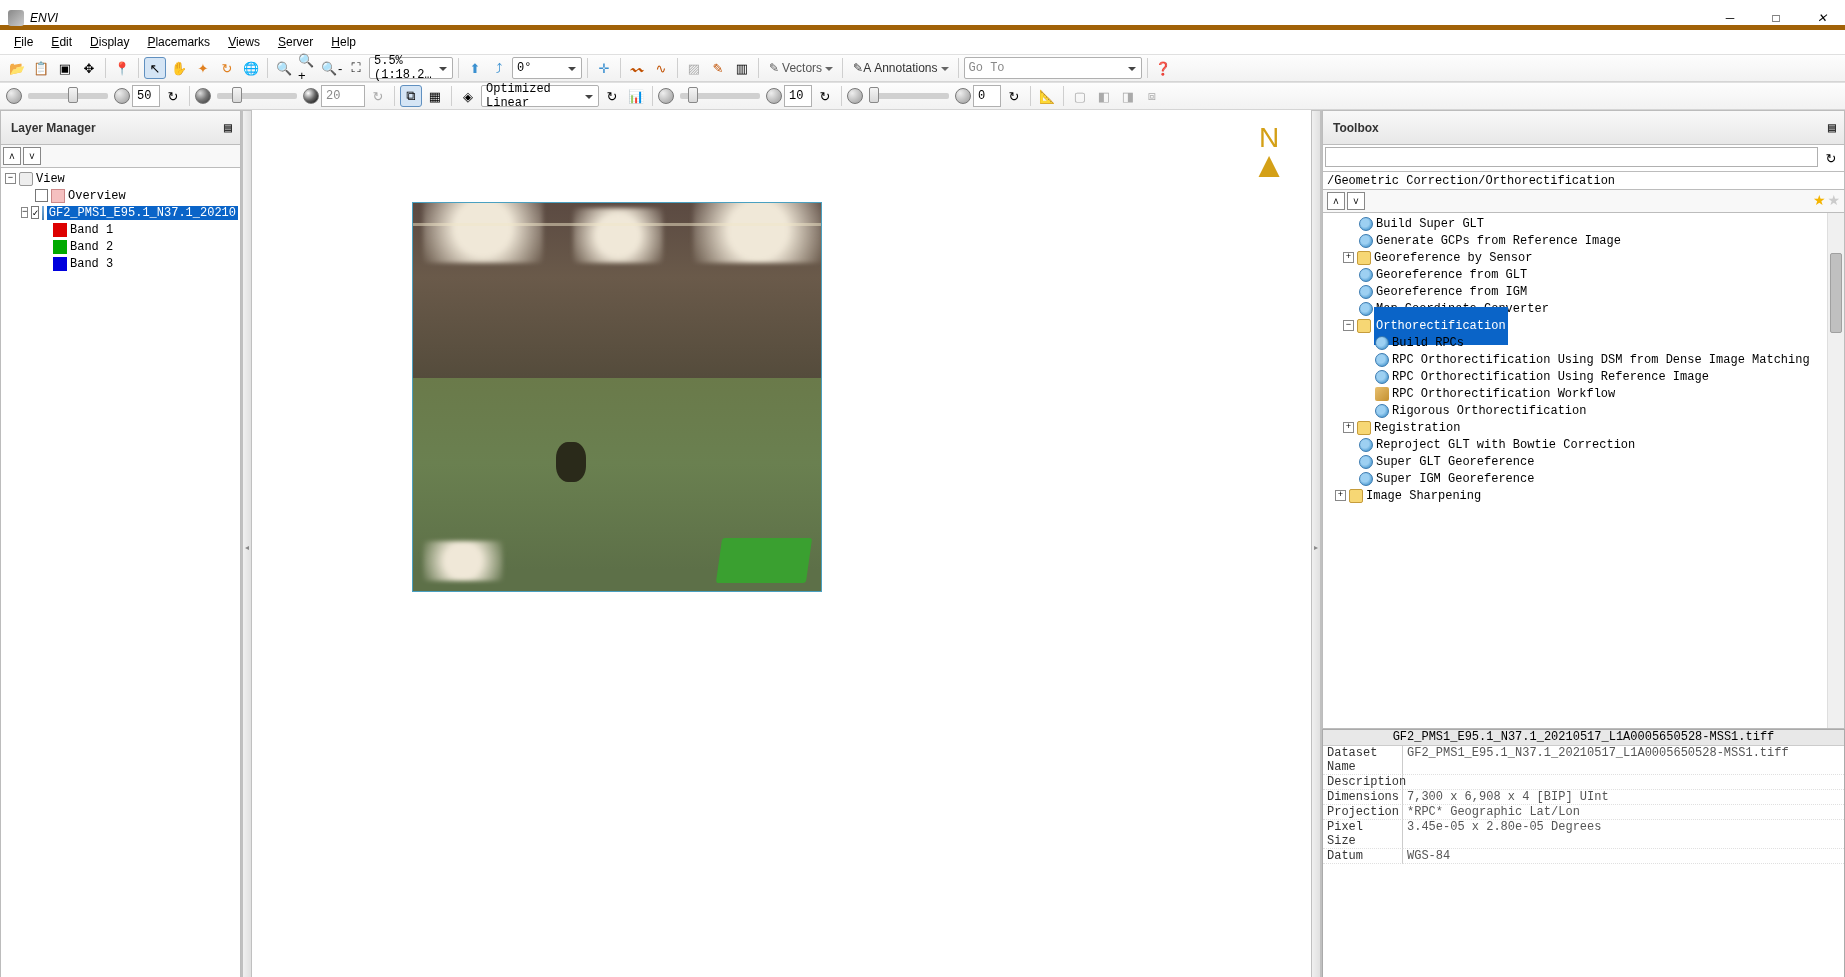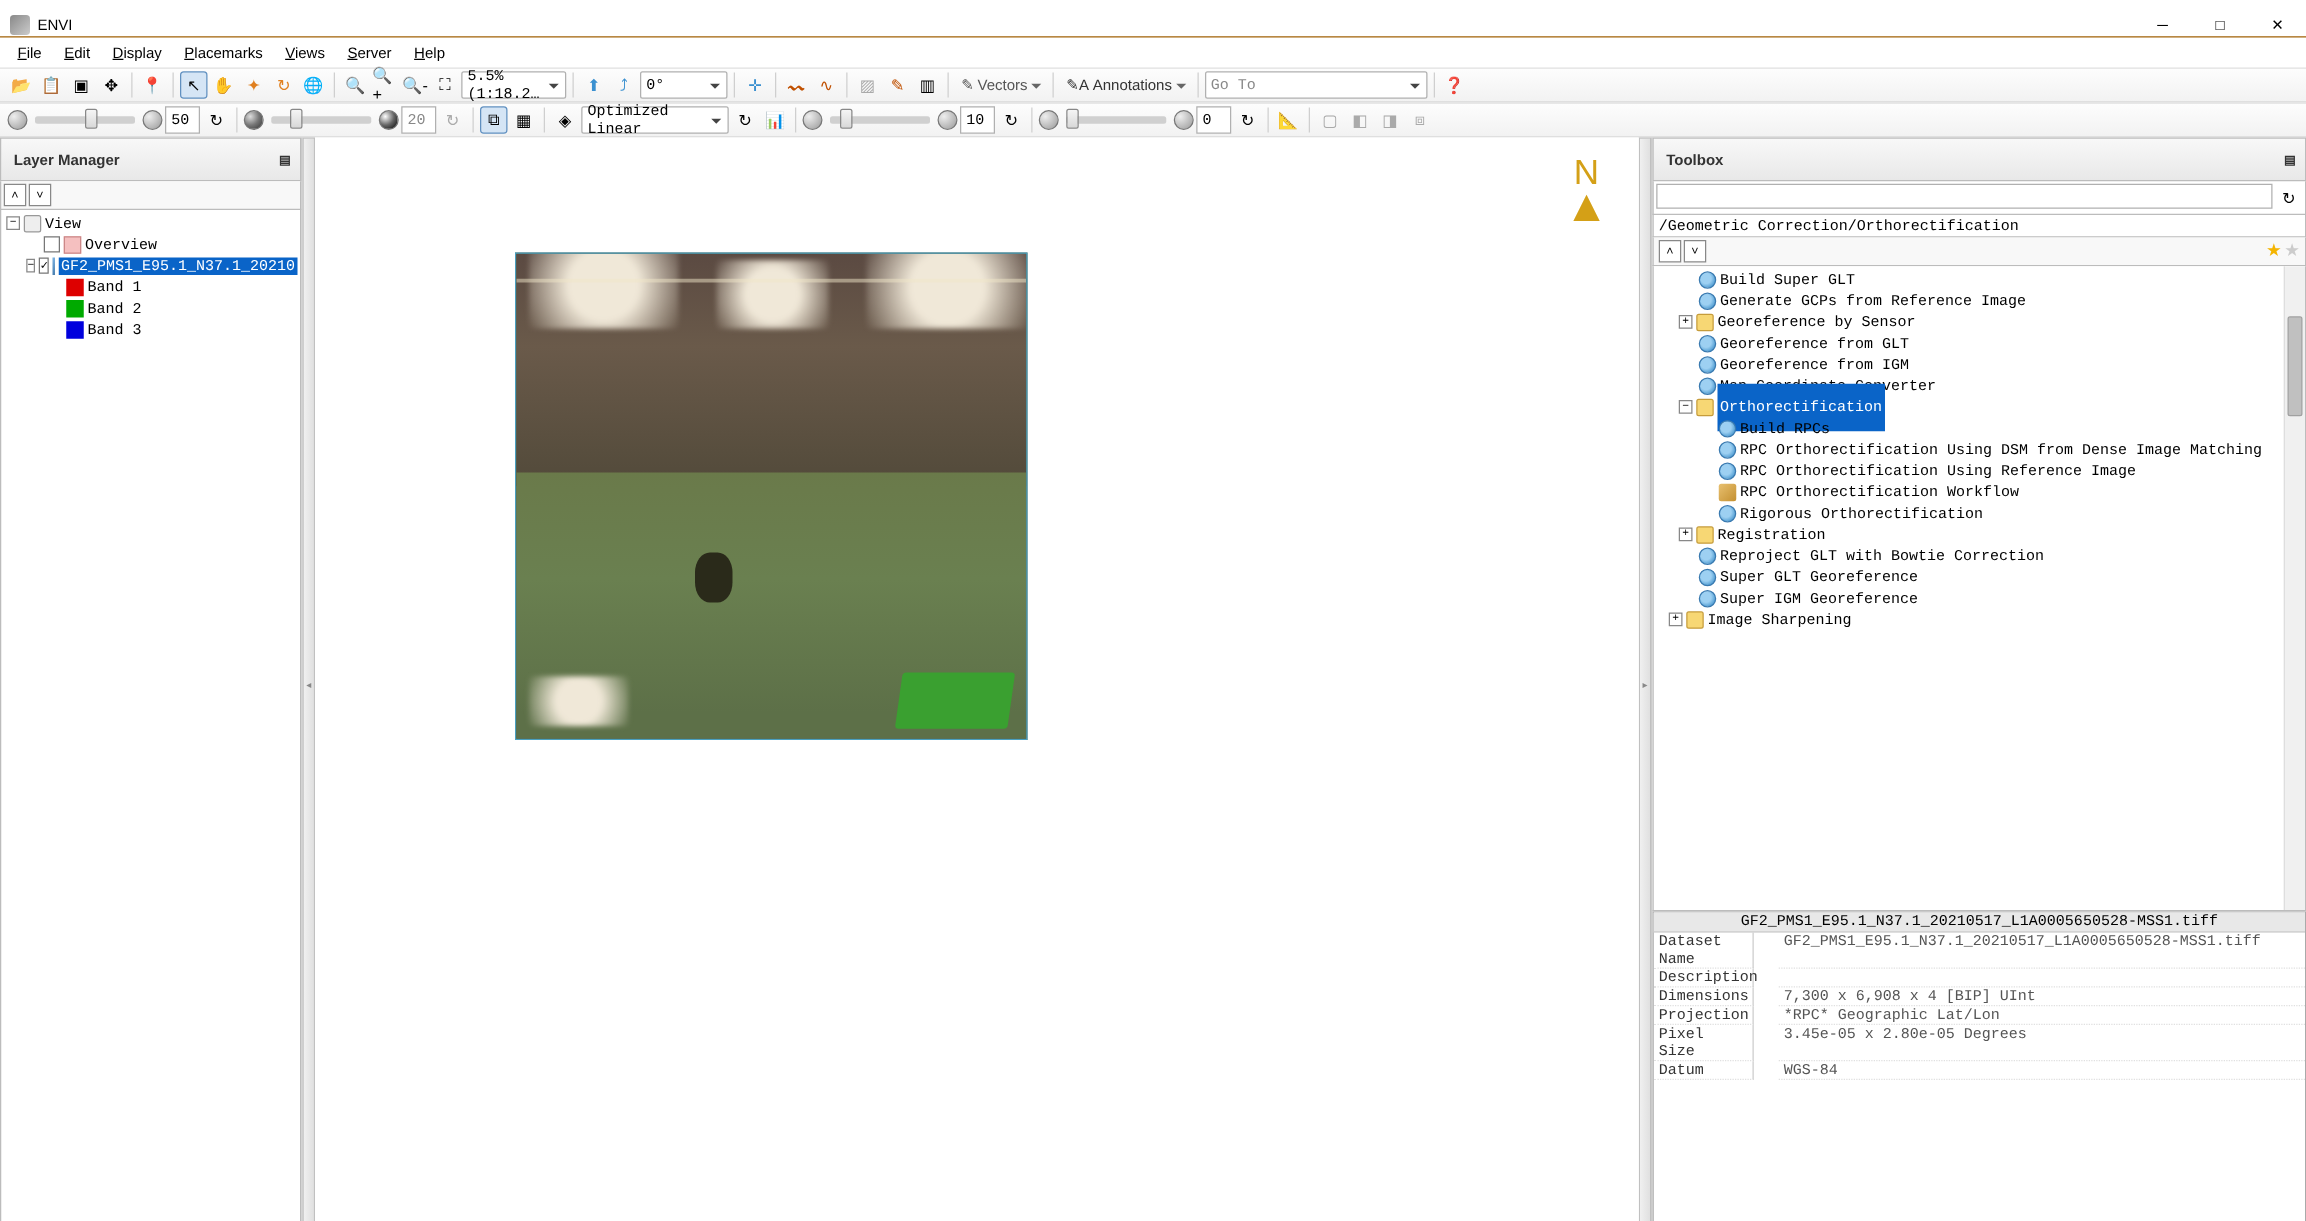--- a/index.html
+++ b/index.html
@@ -1,19 +1,19 @@
 <!DOCTYPE html>
 <html><head>
 <meta charset="utf-8">
 <style>
 * { box-sizing: border-box; margin: 0; padding: 0; user-select: none; }
 body { font-family: "Segoe UI", Tahoma, sans-serif; font-size: 12px; background: #fff; color: #000; overflow: hidden; width: 1845px; height: 977px; }
 .mono { font-family: Consolas, "Courier New", monospace; font-size: 12px; }
 
-.titlebar { height: 30px; display: flex; align-items: center; justify-content: space-between; padding: 10px 0 0 8px; background: #fff; border-bottom: 1px solid #a16207; }
+.titlebar { height: 30px; display: flex; align-items: center; justify-content: space-between; padding: 10px 0 0 8px; background: #fff; border-bottom: 5px solid #a16207; font-style: italic; }
 .titlebar .left { display: flex; align-items: center; gap: 6px; }
 .titlebar .app-icon { width: 16px; height: 16px; background: linear-gradient(135deg,#888,#ccc); border-radius: 3px; }
 .titlebar .winbtns { display: flex; }
 .titlebar .winbtn { width: 46px; height: 30px; display: flex; align-items: center; justify-content: center; font-size: 12px; }
 
 .menubar { height: 24px; display: flex; align-items: center; padding: 0 6px; gap: 2px; }
 .menubar .item { padding: 3px 8px; border-radius: 3px; }
 .menubar .item u { text-decoration: underline; }
 
 .toolbar { display: flex; align-items: center; gap: 2px; padding: 2px 6px; background: linear-gradient(#fdfdfd,#f2f2f2); border-top: 1px solid #e0e0e0; border-bottom: 1px solid #d5d5d5; height: 28px; }
@@ -68,21 +68,21 @@
 .toolbox-btns { display: flex; gap: 2px; padding: 2px 4px; border: 1px solid #bcbcbc; border-top: none; background: #f8f8f8; }
 .tbbtn { width: 18px; height: 18px; border: 1px solid #888; background: #fff; display: flex; align-items: center; justify-content: center; font-size: 10px; }
 .star { color: #f4b400; font-size: 14px; }
 .star.dim { color: #ccc; }
 .toolbox-tree { flex: 1; border: 1px solid #bcbcbc; border-top: none; background: #fff; overflow: hidden; position: relative; text-align: right; }
 .toolbox-tree .vscroll { position: absolute; right: 0; top: 0; bottom: 0; width: 17px; background: #f0f0f0; border-left: 1px solid #dedede; }
 .toolbox-tree .vscroll .th { position: absolute; left: 2px; right: 2px; top: 40px; height: 80px; background: #c0c0c0; border: 1px solid #a0a0a0; border-radius: 2px; }
 
 .metadata { border: 1px solid #aaa; background: #fff; font-family: Consolas,"Courier New",monospace; font-size: 12px; }
 .meta-title { background: #e8e8e8; border-bottom: 1px solid #ccc; text-align: center; height: 16px; }
-.meta-row { display: flex; gap: 20px; }
+.meta-row { display: flex; }
 .meta-k { width: 80px; padding: 0 4px; border-right: 1px solid #ccc; border-bottom: 1px dotted #e0e0e0; color: #333; }
 .meta-v { flex: 1; padding: 0 4px; border-bottom: 1px dotted #e0e0e0; color: #555; }
 
 .collapse-bar { width: 10px; background: linear-gradient(90deg,#f0f0f0,#e0e0e0); border: 1px solid #c0c0c0; display: flex; align-items: center; justify-content: center; font-size: 8px; color: #888; }
 </style>
 </head>
 <body>
 
 <div class="titlebar">
   <div class="left">
@@ -163,21 +163,21 @@
   <div class="txt mono" style="width:28px">
       <span>50</span>
     </div>
   <div class="tb">↻</div>
   <div class="sep"></div>
   <div class="round" style="background:radial-gradient(circle at 30% 30%,#ddd,#777 50%,#333)"></div>
   <div class="slider">
       <div class="thumb" style="left:15px"></div>
     </div>
   <div class="round" style="background:radial-gradient(circle at 30% 30%,#fff,#666 50%,#000)"></div>
-  <div class="txt mono" style="width:28px;color:#888">
+  <div class="txt mono" style="width:44px;color:#888">
       <span>20</span>
     </div>
   <div class="tb" style="color:#aaa">↻</div>
   <div class="sep"></div>
   <div class="tb active">⧉</div>
   <div class="tb">▦</div>
   <div class="sep"></div>
   <div class="tb">◈</div>
   <div class="combo mono" style="width:118px">
       <span>Optimized Linear</span>

